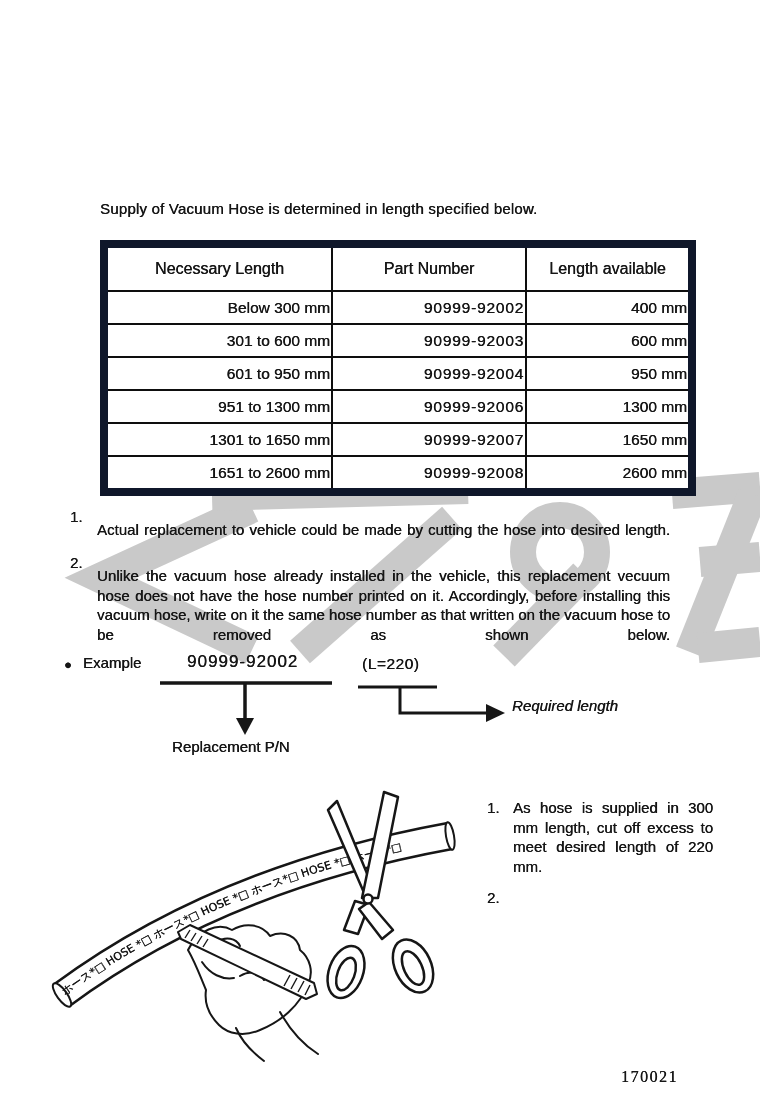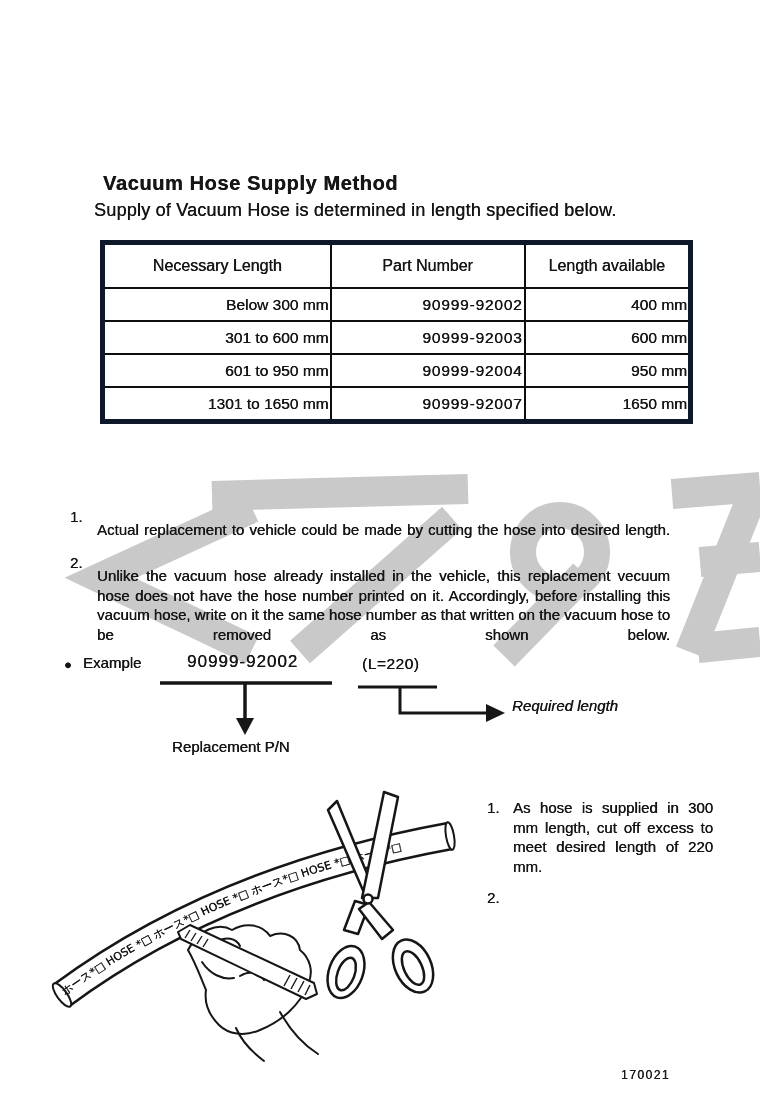--- a/index.html
+++ b/index.html
@@ -8,26 +8,26 @@
     width:760px;height:1112px;
     background:#ffffff;
     font-family:"Liberation Sans",sans-serif;
     color:#161616;
     overflow:hidden;
     text-shadow:0.35px 0 0 currentColor; 
   }
   .abs{position:absolute;}
   
   .title{left:103px;top:172px;font-size:20px;font-weight:bold;letter-spacing:0.6px;}
-  .subtitle{left:94px;top:200px;font-size:18px;letter-spacing:0.2px;}
+  .subtitle{left:100px;top:200px;font-size:15px;letter-spacing:0.2px;}
   
   table.supply{
     position:absolute;left:100px;top:240px;width:588px;
     border-collapse:collapse;table-layout:fixed;
-    border:5px solid #0f172a;
+    border:8px solid #0f172a;
     background:#ffffff;
   }
   table.supply col.c1{width:228px;} table.supply col.c2{width:194px;} table.supply col.c3{width:166px;}
   table.supply th,table.supply td{
     border:2px solid #0e0e0e;text-align:center;vertical-align:middle;
     font-weight:normal;background:#ffffff;
   }
   table.supply th{height:40px;font-size:16px;}
   table.supply td{height:29px;font-size:15.5px;text-align:right;}
   td.pn{letter-spacing:0.8px;font-size:16px;}
@@ -41,21 +41,21 @@
   .ex-label{left:83px;top:654px;font-size:15px;}
   .ex-pn{left:187px;top:652px;font-size:17px;letter-spacing:1px;}
   .ex-len{left:362px;top:655px;font-size:15.5px;letter-spacing:0.5px;}
   .ex-cap1{left:172px;top:738px;font-size:15px;}
   .ex-cap2{left:512px;top:697px;font-size:15px;font-style:italic;}
   
   .step{position:absolute;left:487px;width:226px;font-size:15px;line-height:19.6px;}
   .step .num{position:absolute;left:0;top:0;}
   .step p{margin:0 0 0 26px;text-align:justify;}
   
-  .pageno{left:621px;top:1068px;font-size:12px;letter-spacing:1.5px;}
+  .pageno{left:621px;top:1068px;font-size:16px;letter-spacing:1.5px;font-family:Liberation Serif, serif;}
   svg{display:block;}
 </style>
 </head>
 <body>
 
 <div class="page">
 
   <svg class="abs" style="left:0;top:472px" width="760" height="196" viewBox="0 0 760 196">
     <g stroke="#c9c9c9" stroke-width="30" fill="none" stroke-linecap="butt" stroke-linejoin="miter">
       <path d="M252,36 L100,106 L252,178"></path>
@@ -63,21 +63,20 @@
       <path d="M452,46 L300,180"></path>
       <circle cx="560" cy="80" r="37" stroke-width="26"></circle>
       <path d="M584,102 L504,184"></path>
       <path d="M672,22 L760,15"></path>
       <path d="M700,90 L760,85"></path>
       <path d="M753,22 L690,180"></path>
       <path d="M698,176 L760,170"></path>
     </g>
   </svg>
 
-  <div class="abs title">Vacuum Hose Supply Method</div>
   <div class="abs subtitle">Supply of Vacuum Hose is determined in length specified below.</div>
 
   <table class="supply">
     <colgroup>
         <col class="c1">
         <col class="c2">
         <col class="c3">
       </colgroup>
     <tbody>
         <tr>
@@ -94,23 +93,33 @@
       <td>301 to 600 mm</td>
       <td class="pn">90999-92003</td>
       <td>600 mm</td>
     </tr>
     <tr>
       <td>601 to 950 mm</td>
       <td class="pn">90999-92004</td>
       <td>950 mm</td>
     </tr>
     <tr>
+      <td>951 to 1300 mm</td>
+      <td class="pn">90999-92006</td>
+      <td>1300 mm</td>
+    </tr>
+    <tr>
       <td>1301 to 1650 mm</td>
       <td class="pn">90999-92007</td>
       <td>1650 mm</td>
+    </tr>
+    <tr>
+      <td>1651 to 2600 mm</td>
+      <td class="pn">90999-92008</td>
+      <td>2600 mm</td>
     </tr>
   </tbody>
     </table>
 
   <div class="note" style="top:507px">
     <span class="num">1.</span>
     <p>Actual replacement to vehicle could be made by cutting the hose into desired length.</p>
   </div>
   <div class="note" style="top:553px">
     <span class="num">2.</span>

